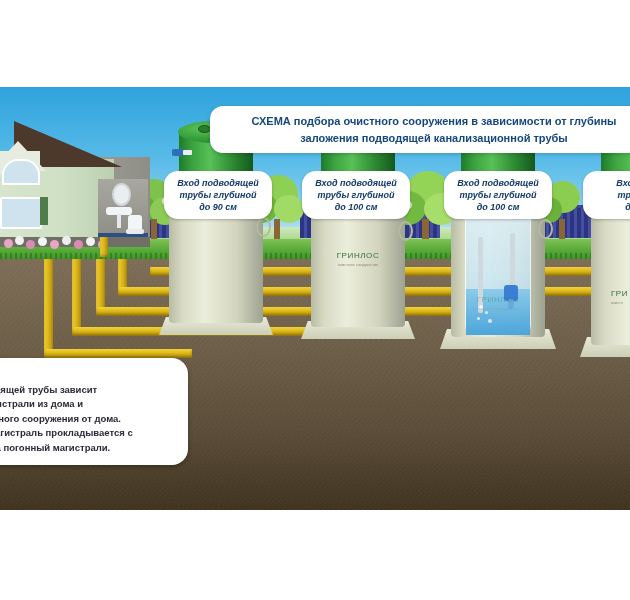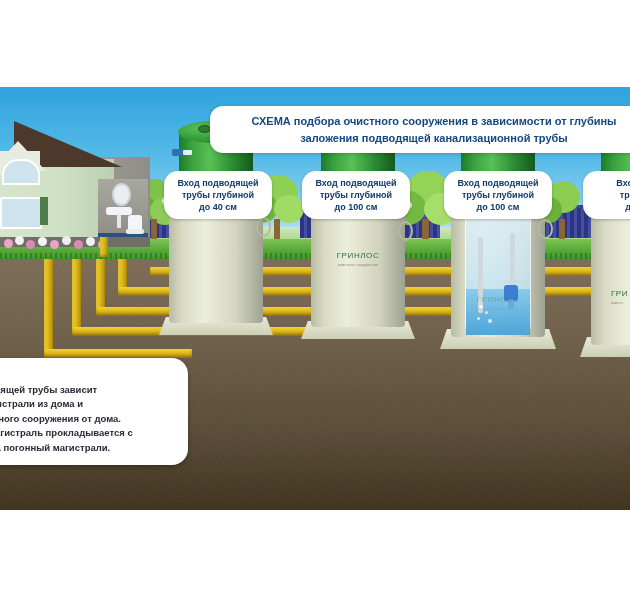--- a/index.html
+++ b/index.html
@@ -116,21 +116,21 @@
   .g-water{position:absolute;left:0;bottom:0;width:100%;
         background:linear-gradient(180deg,rgba(120,195,233,.75) 0%,rgba(66,160,216,.9) 100%);}
   .g-tube{position:absolute;width:5px;background:#cfd9dd;border-radius:2px;}
   .g-pump{position:absolute;background:#3b7fd4;border-radius:3px;}
   .g-bub{position:absolute;border-radius:50%;background:rgba(255,255,255,.75);}
 
   
   .callout{position:absolute;background:#ffffff;border-radius:14px;
         box-shadow:0 1px 3px rgba(0,0,0,.25);padding:6px 9px;text-align:center;
         color:#123a6b;font-size:9px;font-weight:bold;line-height:1.35;}
-  .callout .ln{display:block;}
+  .callout .ln{display:block;font-style:italic;}
 
   
   .banner{position:absolute;left:210px;top:19px;width:420px;
         background:#ffffff;border-radius:13px 0 0 13px;
         padding:7px 14px;text-align:center;
         color:#14477f;font-size:11px;font-weight:bold;line-height:1.5;
         box-shadow:0 1px 4px rgba(0,0,0,.2);}
   .banner .ln{display:block;}
 
   
@@ -295,21 +295,21 @@
       <div class="t-lid" style="top:16px;width:76px;height:22px;"></div>
       <div class="t-hatch" style="left:48px;top:20px;width:11px;height:6px;"></div>
       <div class="t-inlet" style="left:22px;top:44px;width:12px;height:7px;"></div>
       <div class="t-logo" style="top:196px;left:36%;font-size:8px;">ГРИ</div>
       <div class="t-sub" style="top:207px;left:34%;font-size:4px;">очистн</div>
     </div>
 
     <div class="callout" style="left:164px;top:84px;width:90px;">
       <span class="ln">Вход подводящей</span>
       <span class="ln">трубы глубиной</span>
-      <span class="ln">до 40 см</span>
+      <span class="ln">до 90 см</span>
     </div>
     <div class="callout" style="left:302px;top:84px;width:90px;">
       <span class="ln">Вход подводящей</span>
       <span class="ln">трубы глубиной</span>
       <span class="ln">до 100 см</span>
     </div>
     <div class="callout" style="left:444px;top:84px;width:90px;">
       <span class="ln">Вход подводящей</span>
       <span class="ln">трубы глубиной</span>
       <span class="ln">до 100 см</span>

